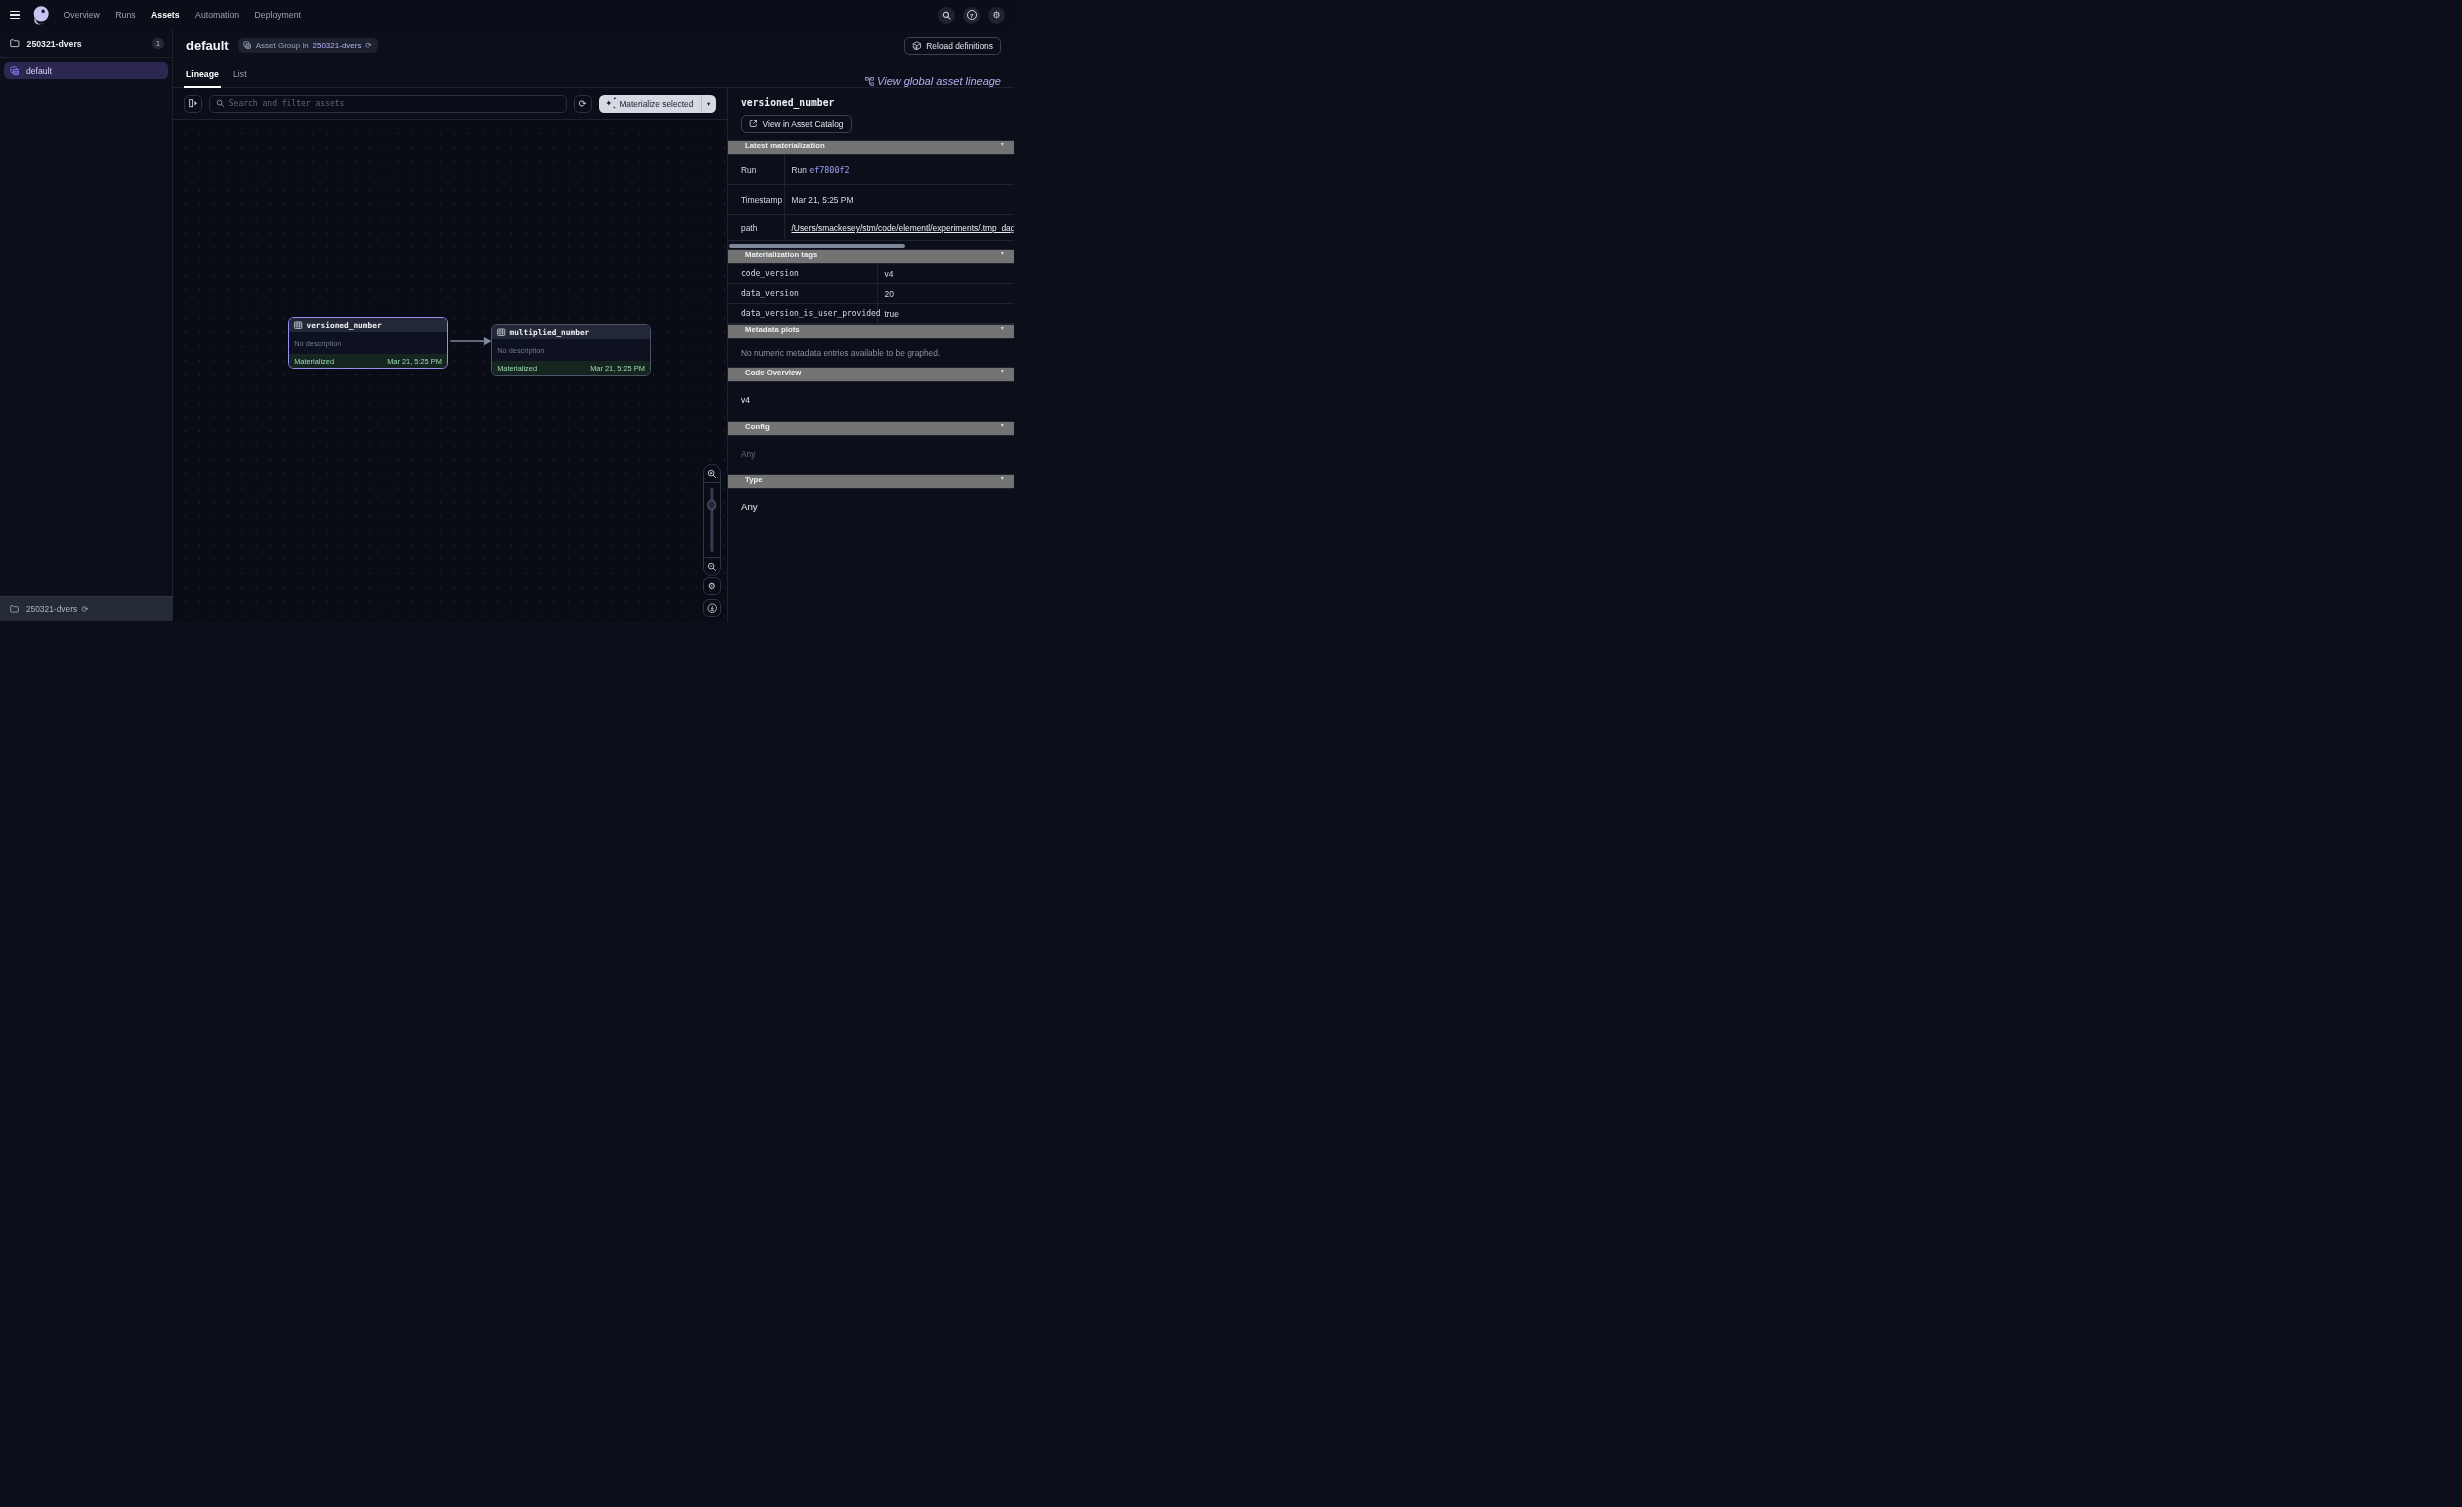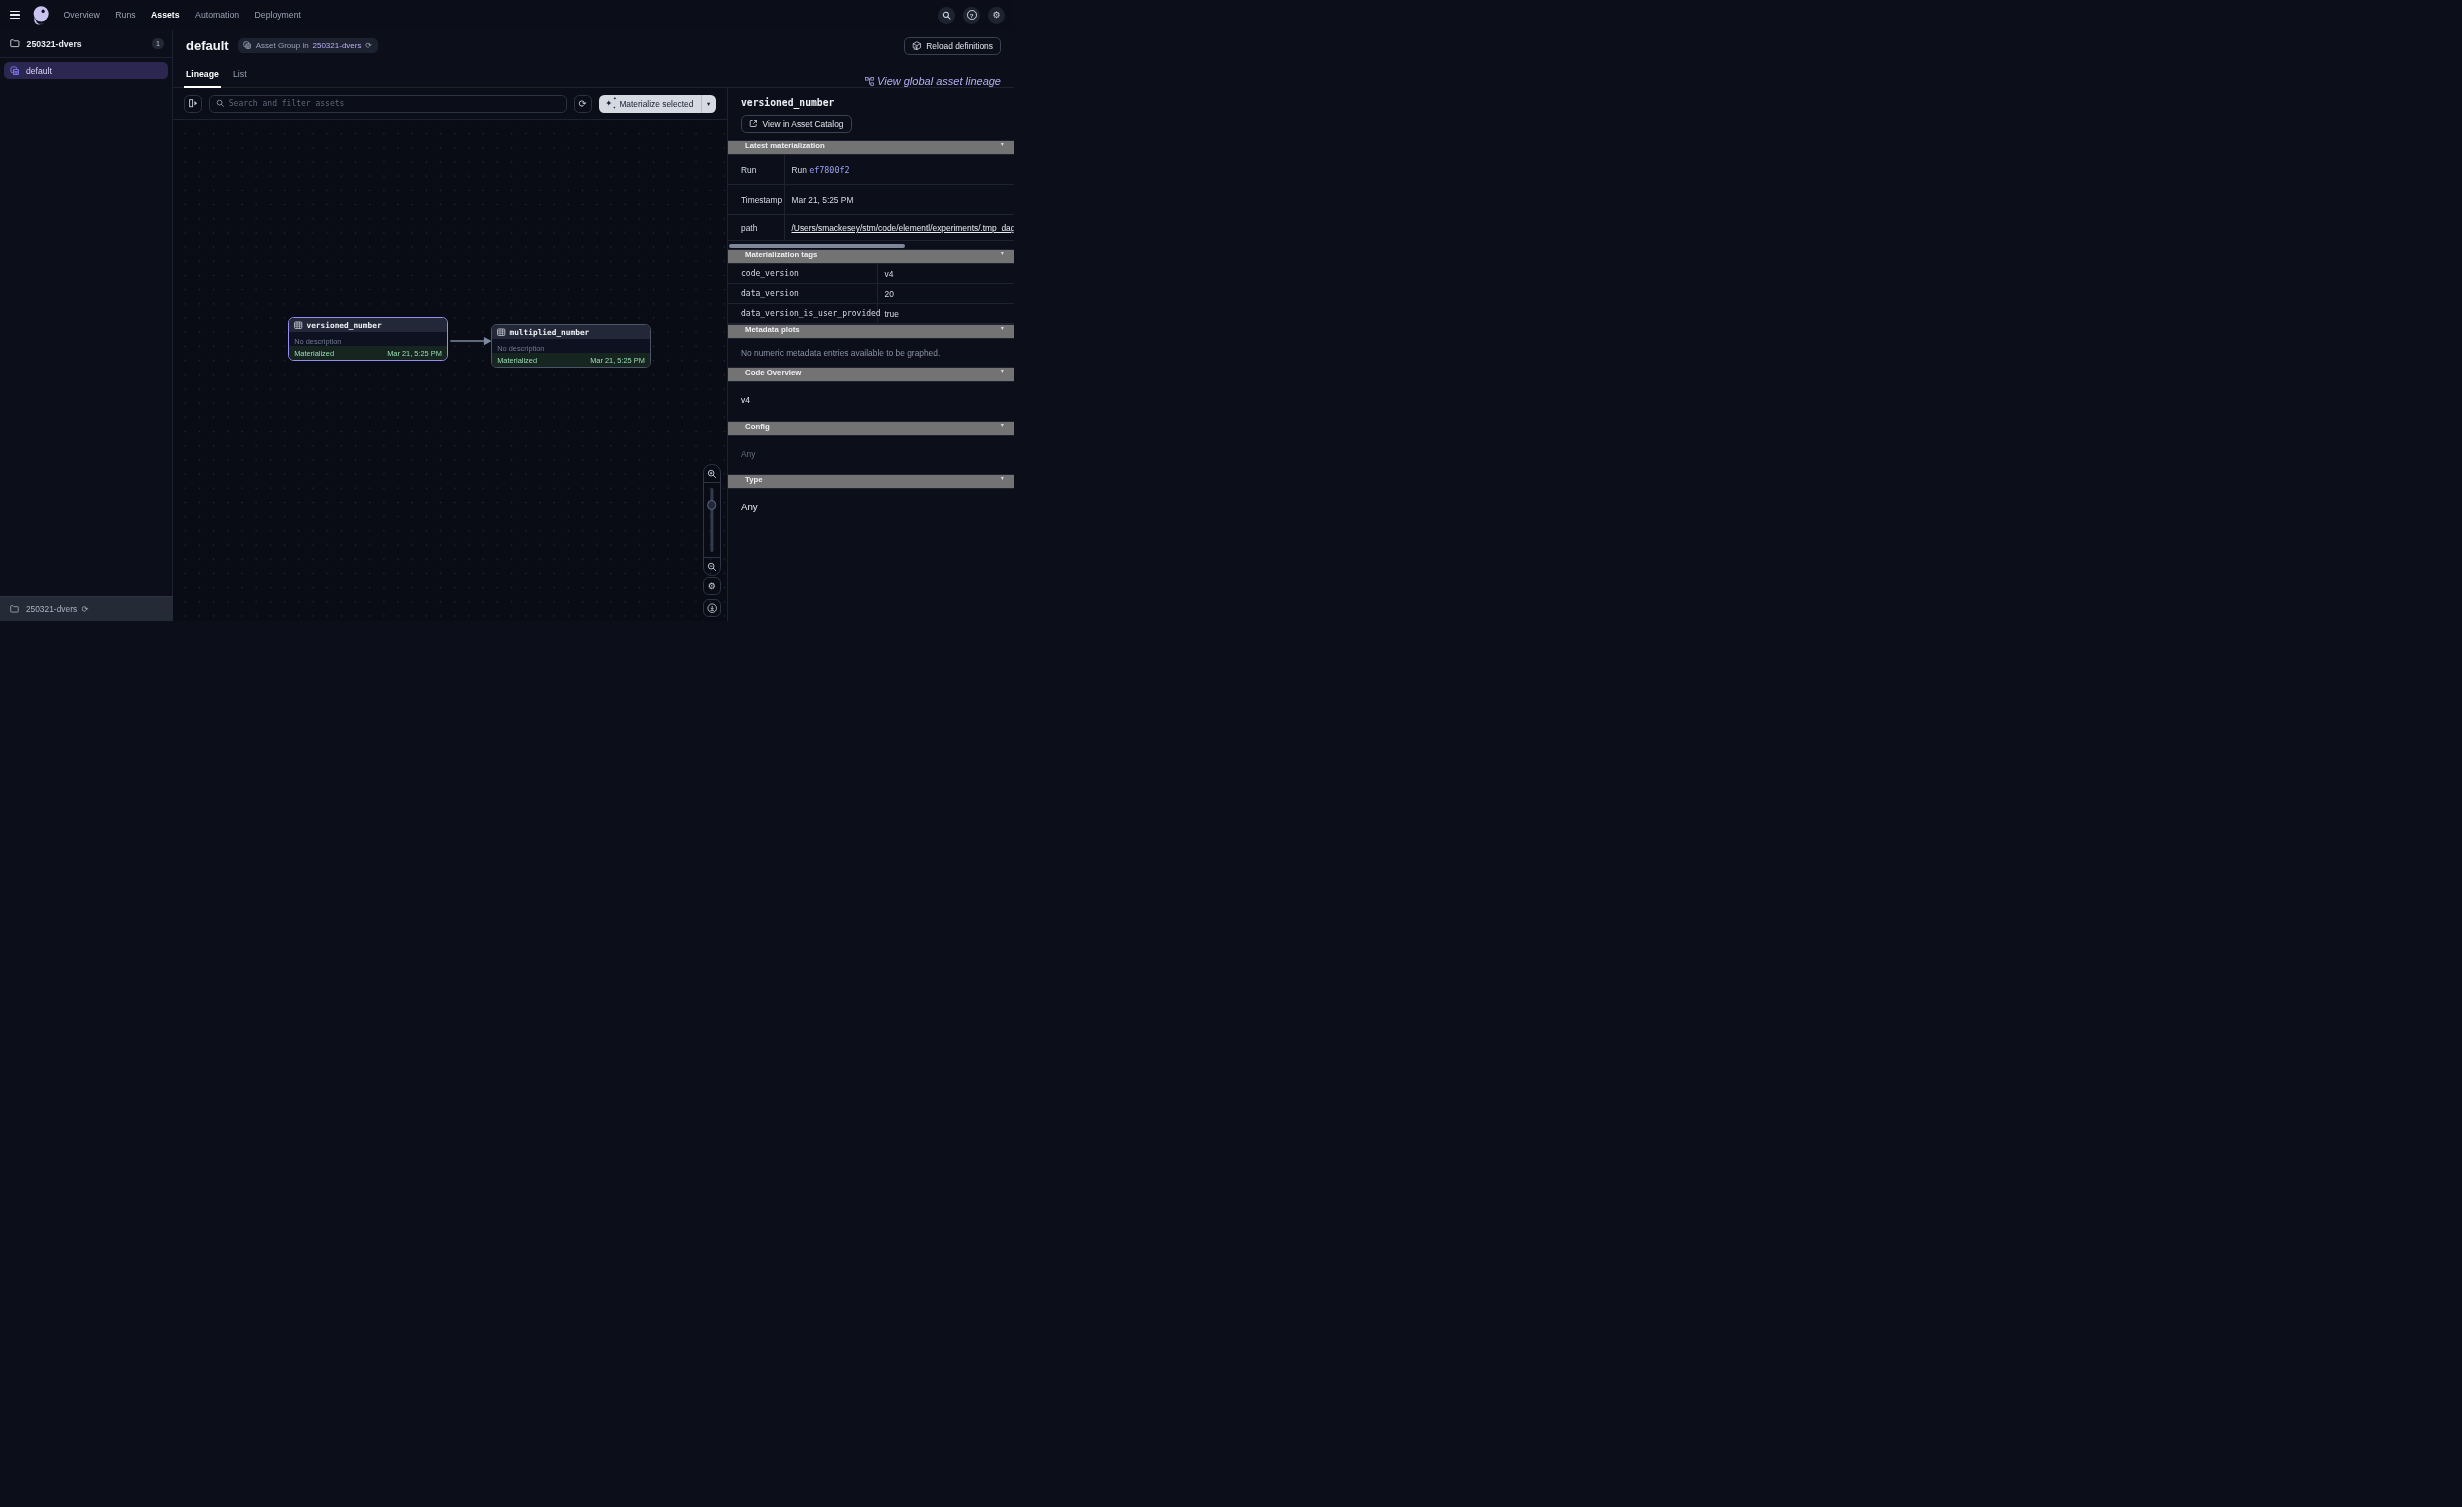--- a/index.html
+++ b/index.html
@@ -82,21 +82,21 @@
   .canvas { position:relative; width:554px; height:501px; background:#0a0c15;
     background-image:radial-gradient(circle, #20263a 0.8px, transparent 1px);
     background-size:14.2px 14.2px; background-position:5.2px 6.5px; overflow:hidden; }
 
   .asset-node { position:absolute; width:160px; border-radius:5.8px; overflow:hidden; cursor:pointer;
     background:#0d1120; }
   .asset-node.selected { border:1.6px solid #978ef2; }
   .asset-node.normal { border:0.6px solid #4c5468; }
   .node-header { height:14.2px; background:#232838; display:flex; align-items:center; gap:3.9px; padding:0 5.2px; }
   .node-title { font-family:"DejaVu Sans Mono", monospace; font-size:7.8px; font-weight:700; color:#eef0f4; }
-  .node-body { height:14px; display:flex; align-items:flex-end; padding:0 5.2px; }
+  .node-body { height:22px; display:flex; align-items:center; padding:0 5.2px; }
   .node-desc { font-size:7.4px; color:#707a8e; }
   .node-footer { height:14.2px; background:#16251f; display:flex; align-items:center; justify-content:space-between; padding:0 5.2px; }
   .node-status, .node-time { font-size:7.4px; color:#9cdcb7; }
 
   .zoom-widget { position:absolute; left:530px; top:344px; width:17.5px; border:0.6px solid #2e3445;
     border-radius:8.4px; display:flex; flex-direction:column; align-items:center; }
   .zoom-btn { width:17.5px; height:18px; display:flex; align-items:center; justify-content:center; color:#c9cedb; cursor:pointer; }
   .zoom-btn.top { border-bottom:0.6px solid #2e3445; }
   .zoom-btn.bottom { border-top:0.6px solid #2e3445; }
   .slider-area { position:relative; width:17.5px; height:74px; }

